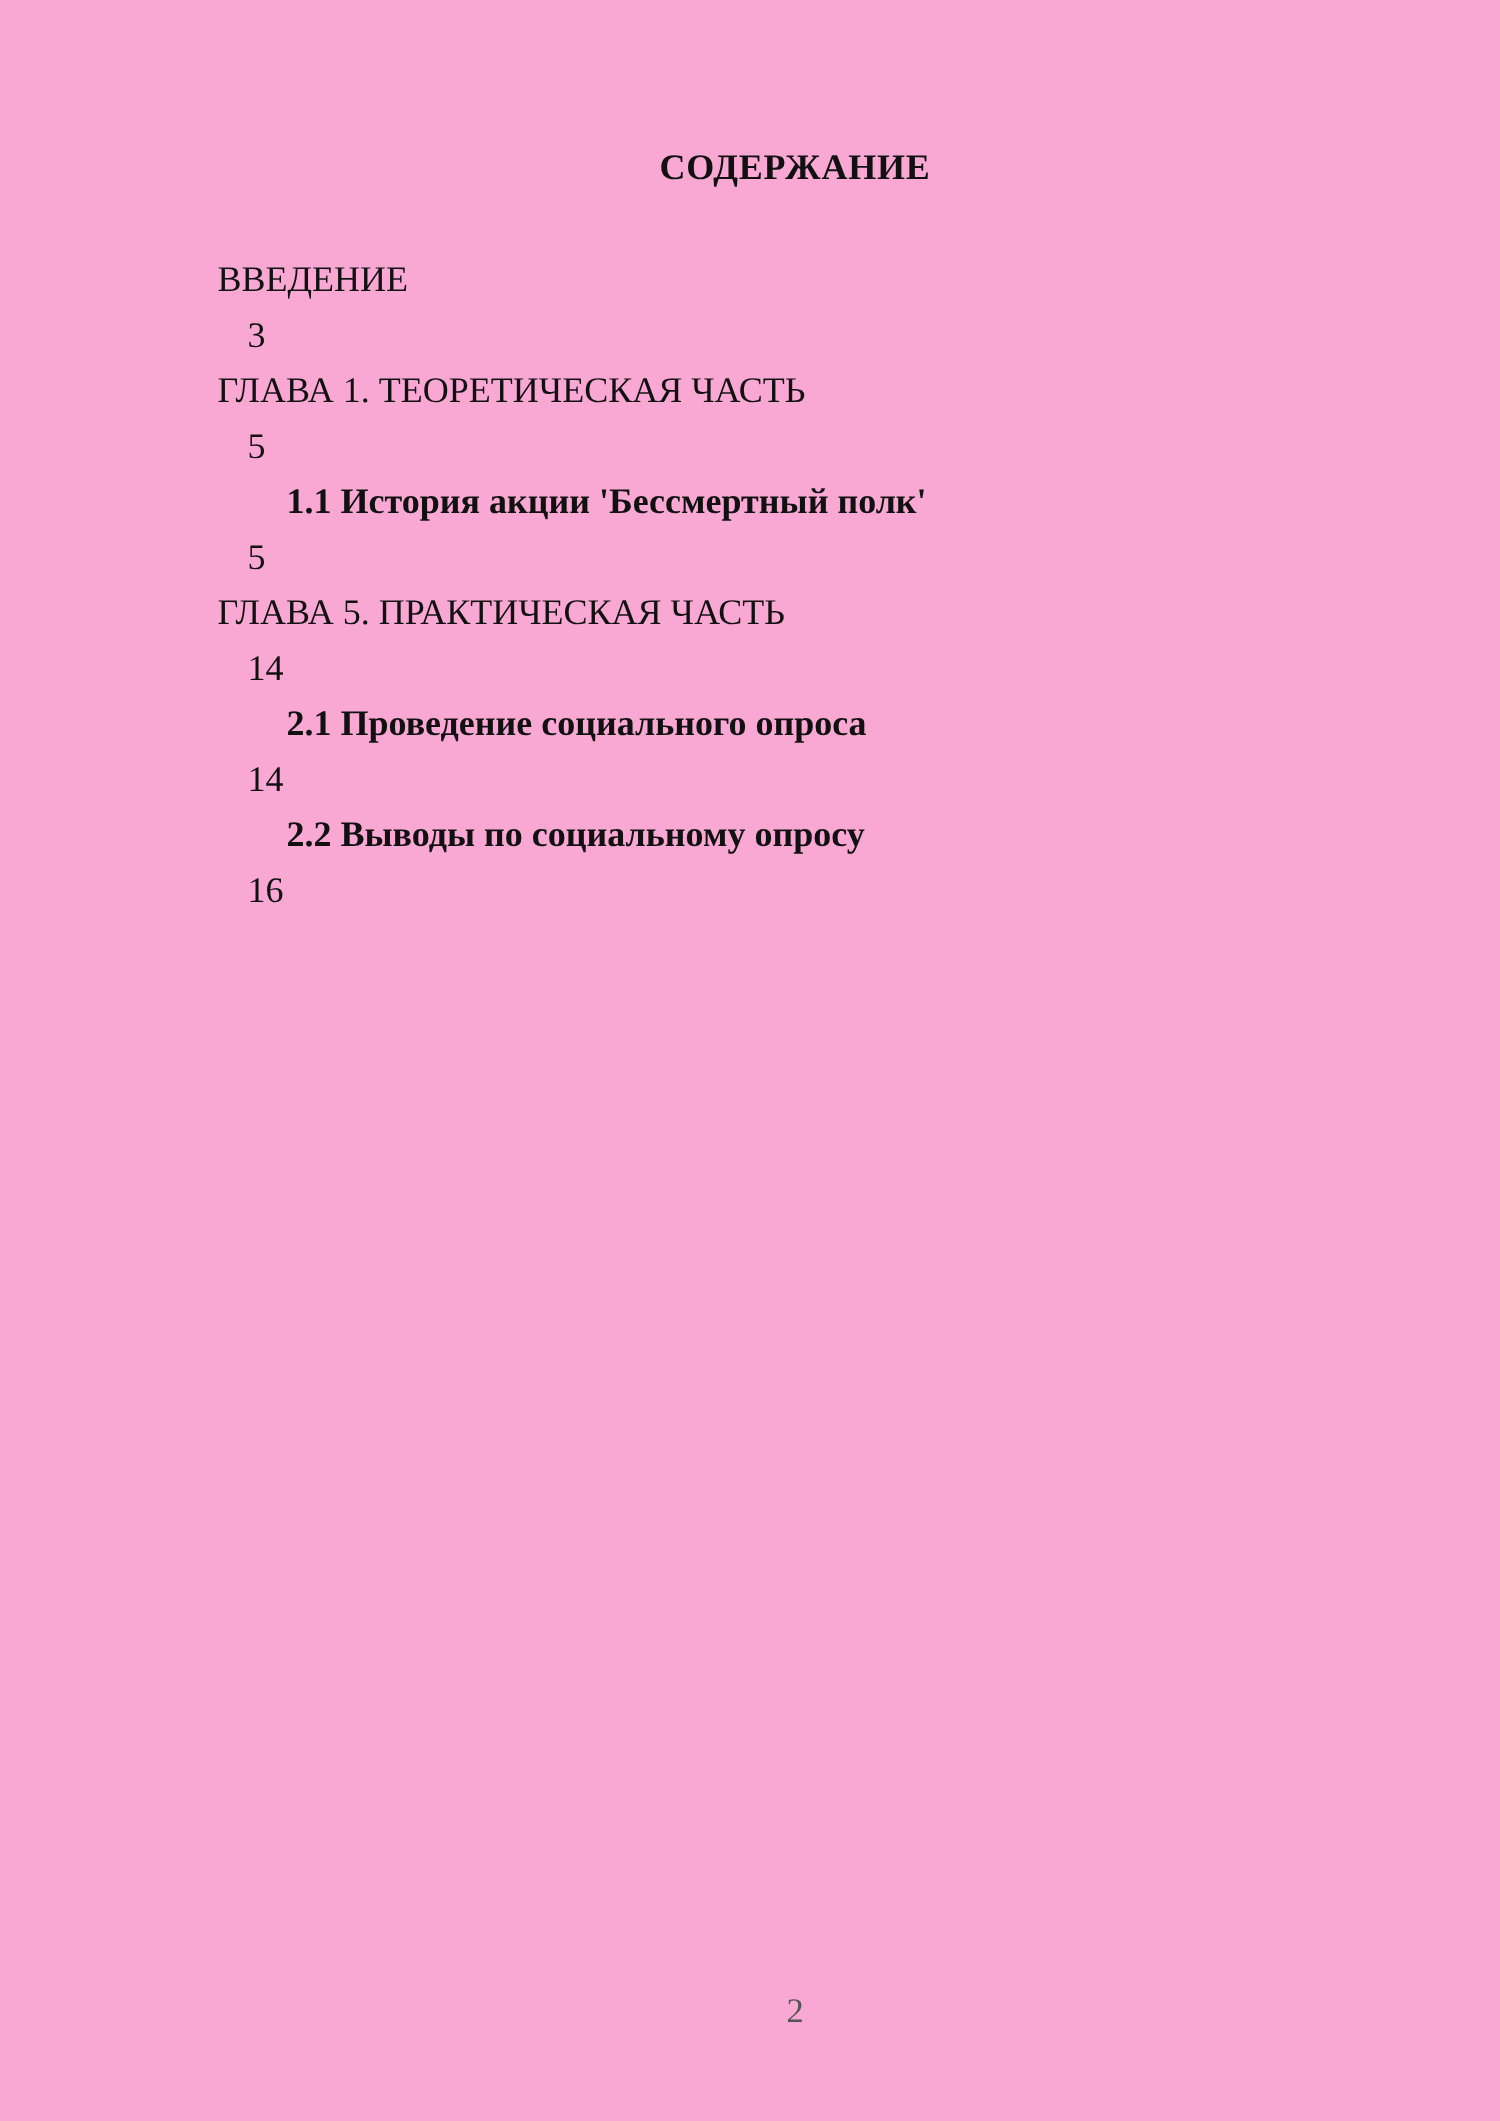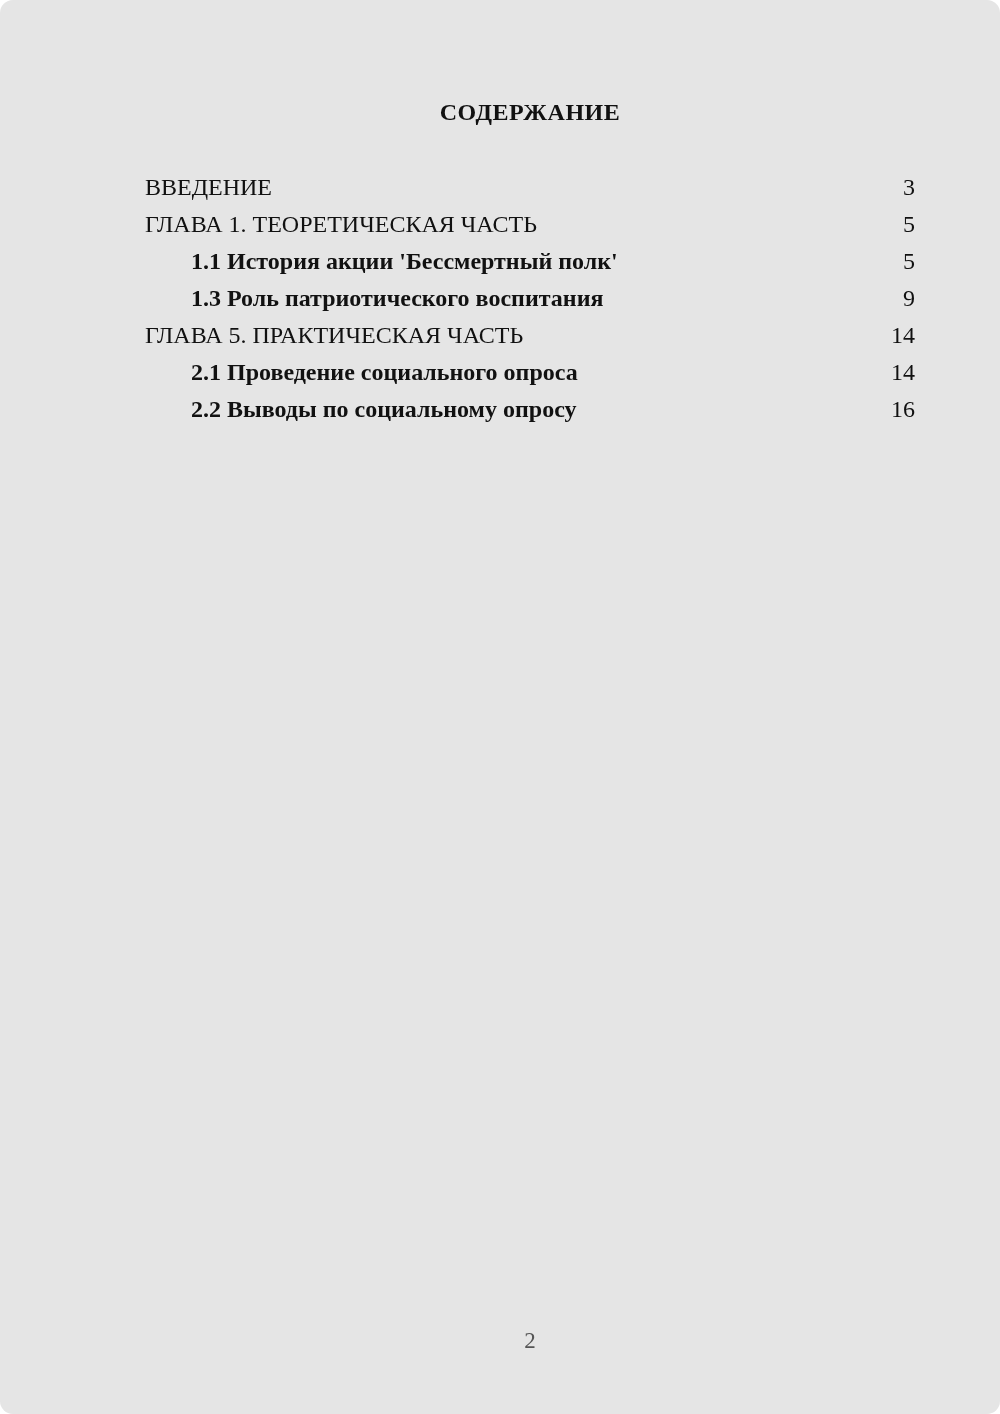--- a/index.html
+++ b/index.html
@@ -8,22 +8,21 @@
     width: 1000px;
     height: 1414px;
     position: relative;
     font-family: "Liberation Serif", "DejaVu Serif", serif;
     color: #111111;
     overflow: hidden;
   }
   .page {
     position: absolute;
     inset: 0;
-    background: #e5e5e5;
-    border-radius: 13px;
+    background: #f9a8d4;
   }
   .content {
     position: absolute;
     left: 145px;
     right: 85px;
     top: 0;
     padding-top: 94px;
   }
   .doc-title {
     text-align: center;
@@ -36,20 +35,21 @@
   .toc {
     width: 100%;
   }
   .toc-row {
     display: flex;
     justify-content: space-between;
     align-items: baseline;
     font-size: 24px;
     line-height: 37px;
     white-space: nowrap;
+    flex-direction: column;
   }
   .toc-row.level-1 .toc-label {
     padding-left: 46px;
     font-weight: bold;
   }
   .toc-label {
     flex: 1 1 auto;
     text-align: left;
   }
   .toc-page {
@@ -85,24 +85,20 @@
     <span class="toc-label">ГЛАВА 1. ТЕОРЕТИЧЕСКАЯ ЧАСТЬ</span>
     <span class="toc-page">5</span>
   </div>
 
   <div class="toc-row level-1">
     <span class="toc-label">1.1 История акции 'Бессмертный полк'</span>
     <span class="toc-page">5</span>
   </div>
 
 
-  <div class="toc-row level-1">
-    <span class="toc-label">1.3 Роль патриотического воспитания</span>
-    <span class="toc-page">9</span>
-  </div>
 
 
   <div class="toc-row level-0">
     <span class="toc-label">ГЛАВА 5. ПРАКТИЧЕСКАЯ ЧАСТЬ</span>
     <span class="toc-page">14</span>
   </div>
 
   <div class="toc-row level-1">
     <span class="toc-label">2.1 Проведение социального опроса</span>
     <span class="toc-page">14</span>

